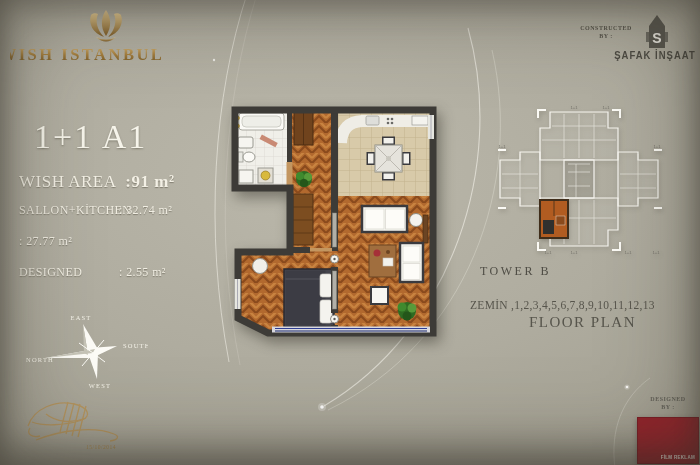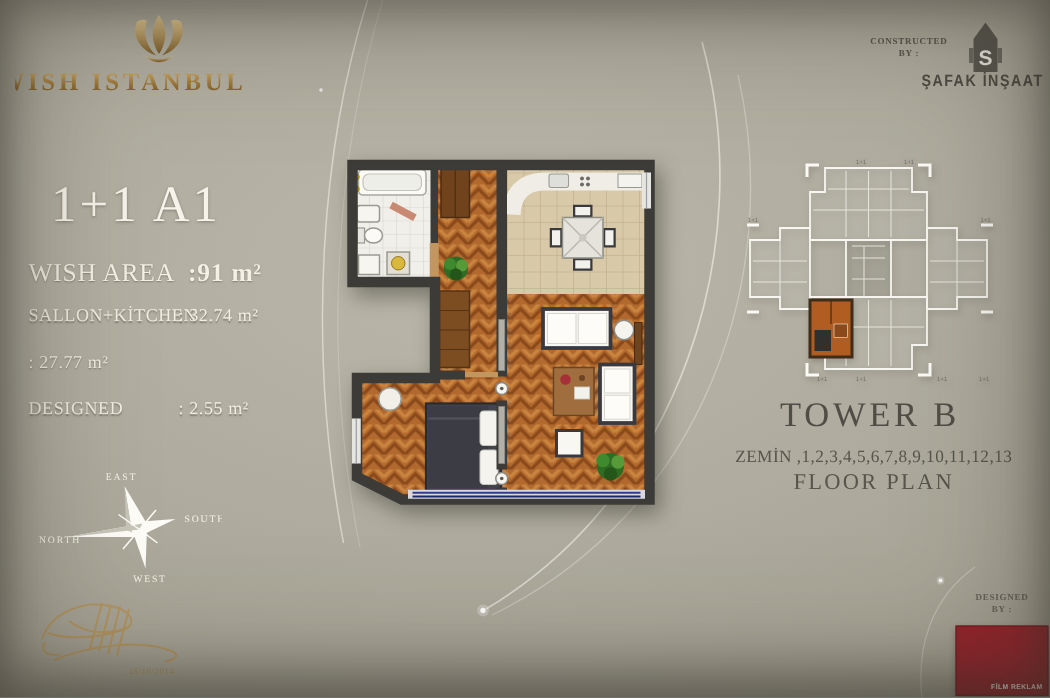--- a/index.html
+++ b/index.html
@@ -16,22 +16,22 @@
   
   .unit-title{left:34px;top:118px;font-size:34px;letter-spacing:2px;color:#f6f4ea;text-shadow:0 1px 2px rgba(80,76,62,.55);}
   .gross-row{left:19px;top:172px;font-size:17px;letter-spacing:.5px;color:#f3f0e5;text-shadow:0 1px 1px rgba(80,76,62,.5);}
   .room-list{left:19px;top:203px;width:190px;}
   .room-row{display:flex;font-size:12px;letter-spacing:.4px;color:#f1eee3;margin-bottom:16px;text-shadow:0 1px 1px rgba(80,76,62,.5);}
   .room-label{width:100px;}
   
   .constructed-label{left:574px;top:24px;width:64px;text-align:center;font-size:6px;font-weight:bold;color:#55534a;letter-spacing:.5px;line-height:8px;}
   .company-name{left:610px;top:49px;width:90px;text-align:center;font-family:"Liberation Sans",sans-serif;font-size:9.5px;font-weight:bold;letter-spacing:1px;color:#4c4a42;transform:scaleY(1.15);}
   
-  .tower-name{left:480px;top:264px;width:200px;text-align:center;font-size:23px;letter-spacing:2.5px;color:#4f4d45;}
-  .tower-floors{left:470px;top:299px;width:225px;text-align:center;font-size:11.5px;letter-spacing:.3px;color:#57554c;}
+  .tower-name{left:480px;top:264px;width:200px;text-align:left;font-size:12px;letter-spacing:2.5px;color:#4f4d45;}
+  .tower-floors{left:470px;top:299px;width:225px;text-align:left;font-size:11.5px;letter-spacing:.3px;color:#57554c;}
   .tower-planlabel{left:470px;top:314px;width:225px;text-align:center;font-size:15px;letter-spacing:1.5px;color:#57554c;}
   
   .designed-label{left:640px;top:395px;width:56px;text-align:center;font-size:6px;font-weight:bold;color:#64625a;line-height:8px;letter-spacing:.5px;}
   .designed-box{left:637px;top:417px;width:60px;height:45px;background:#95232b;box-shadow:0 2px 5px rgba(40,38,30,.4);border:1px solid #7d1c24;}
   .designed-box .logo-text{position:absolute;right:3px;bottom:3px;font-family:"Liberation Sans",sans-serif;font-size:4.5px;font-weight:bold;color:#f3eee8;letter-spacing:.3px;text-align:right;line-height:5px;}
   .plan-shadow{filter:drop-shadow(4px 6px 7px rgba(40,38,28,.45));}
   .key-shadow{filter:drop-shadow(1px 2px 2px rgba(60,57,47,.3));}
 </style>
 </head>
 <body>

